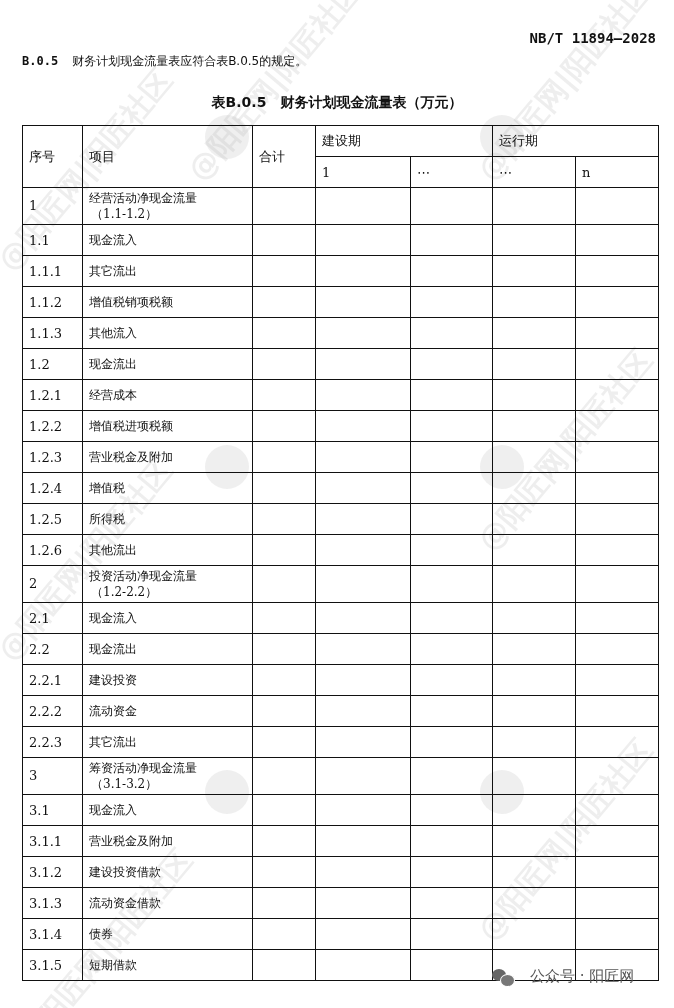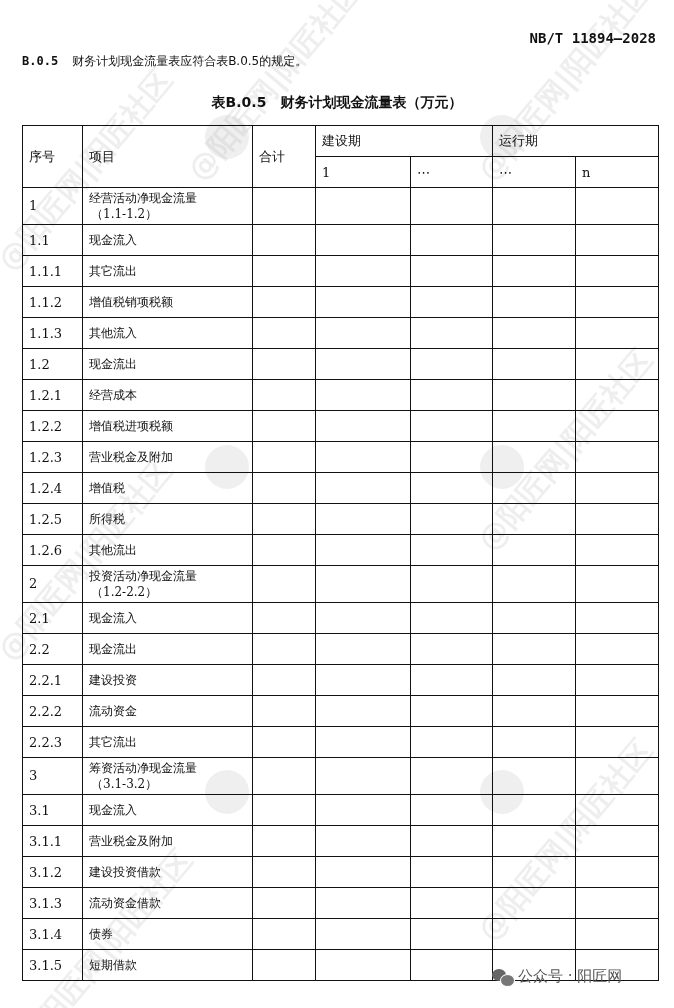--- a/index.html
+++ b/index.html
@@ -39,21 +39,21 @@
     position: absolute; color: rgba(150,150,150,0.16); font-weight: bold;
     font-size: 30px; transform: rotate(-50deg); white-space: nowrap; pointer-events: none;
     font-family: "DejaVu Sans", sans-serif;
   }
   .wm-circle {
     position: absolute; width: 44px; height: 44px; border-radius: 50%;
     background: rgba(180,180,180,0.22); pointer-events: none;
   }
   .footer-badge {
     position: absolute; left: 492px; top: 967px; font-size: 15px; color: #555;
-    font-family: "DejaVu Sans", sans-serif; display: flex; align-items: center; gap: 4px;
+    font-family: "DejaVu Sans", sans-serif; display: flex; align-items: center; gap: 16px;
   }
   .wechat-icon {
     width: 22px; height: 16px; position: relative; display: inline-block;
   }
   .wechat-icon::before {
     content: ""; position: absolute; left: 0; top: 0; width: 14px; height: 12px;
     background: #666; border-radius: 50%;
   }
   .wechat-icon::after {
     content: ""; position: absolute; left: 8px; top: 5px; width: 13px; height: 11px;

